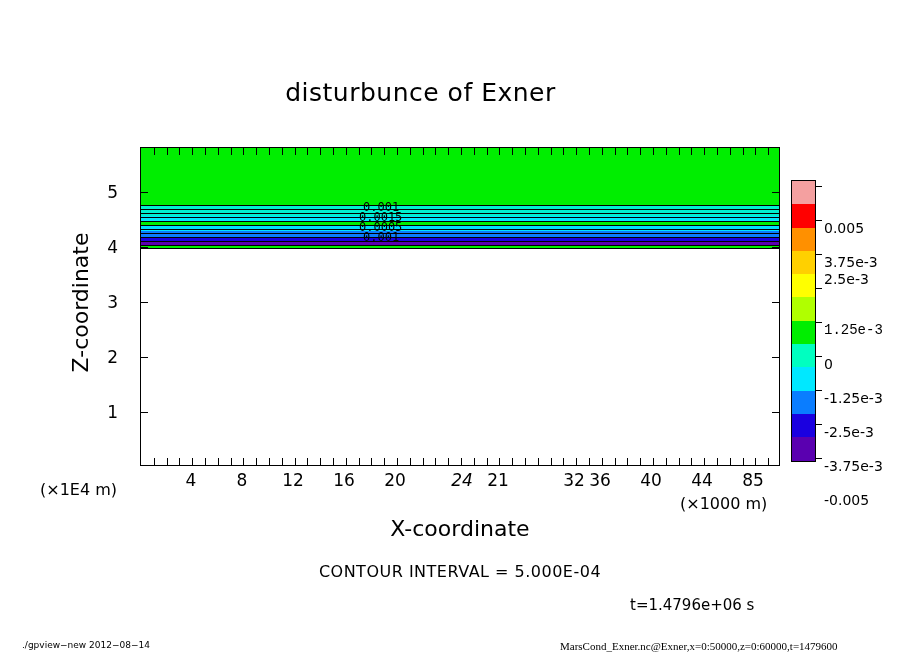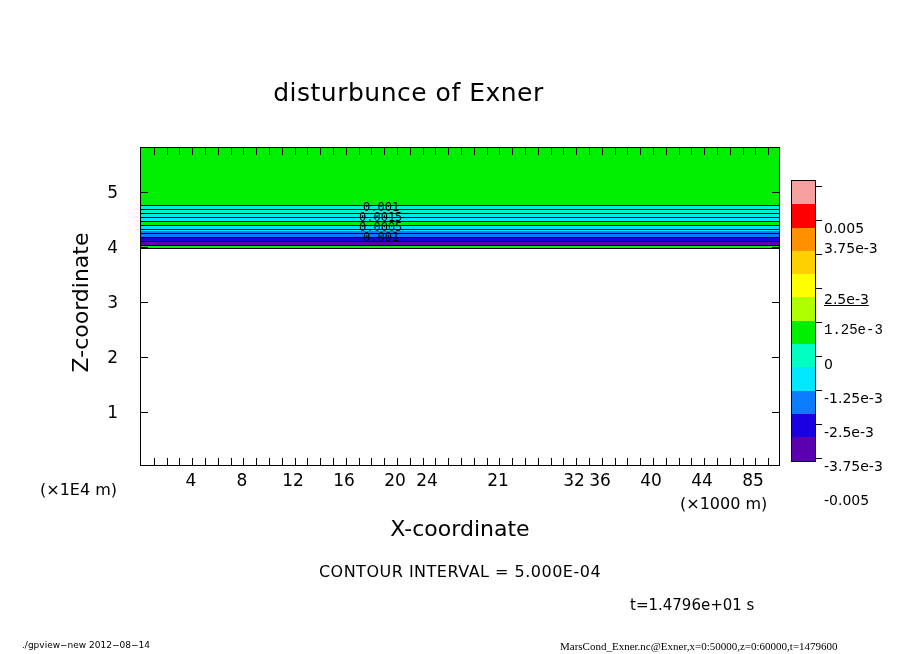--- a/index.html
+++ b/index.html
@@ -1,19 +1,19 @@
 <!DOCTYPE html>
 <html><head>
 <meta charset="utf-8">
 <style>
   html,body{margin:0;padding:0;background:#ffffff;}
   body{width:904px;height:654px;position:relative;font-family:"DejaVu Sans",sans-serif;color:#000;}
   .abs{position:absolute;}
   #title{
-    left:4px;top:78px;width:809px;text-align:center;
+    left:16px;top:78px;width:809px;text-align:center;
     font-size:25px;letter-spacing:0.5px;color:#000;
   }
   #plotframe{
     left:140px;top:147px;width:640px;height:319px;
     border:1.5px solid #000;box-sizing:border-box;background:#ffffff;overflow:hidden;
   }
   
   .field-green{position:absolute;left:0;top:0;width:100%;height:auto;}
   .band{position:absolute;left:0;width:100%;}
   .ticks-top,.ticks-bottom{position:absolute;left:0;width:100%;height:7px;}
@@ -199,21 +199,21 @@
 <div class="ylabel-num abs" style="top:347px;">2</div>
 <div class="ylabel-num abs" style="top:292px;">3</div>
 <div class="ylabel-num abs" style="top:237px;">4</div>
 <div class="ylabel-num abs" style="top:182px;">5</div>
 
 <div class="xlabel-num abs" style="left:171px;">4</div>
 <div class="xlabel-num abs" style="left:222px;">8</div>
 <div class="xlabel-num abs" style="left:273px;">12</div>
 <div class="xlabel-num abs" style="left:324px;">16</div>
 <div class="xlabel-num abs" style="left:375px;">20</div>
-<div class="xlabel-num abs" style="left:407px;">24</div>
+<div class="xlabel-num abs" style="left:442px;font-style:italic;">24</div>
 <div class="xlabel-num abs" style="left:478px;">21</div>
 <div class="xlabel-num abs" style="left:554px;">32</div>
 <div class="xlabel-num abs" style="left:580px;">36</div>
 <div class="xlabel-num abs" style="left:631px;">40</div>
 <div class="xlabel-num abs" style="left:682px;">44</div>
 <div class="xlabel-num abs" style="left:733px;">85</div>
 
 <div class="abs" id="ylabeltxt">Z-coordinate</div>
 <div class="abs" id="xlabeltxt">X-coordinate</div>
 <div class="abs" id="xunits">(×1E4 m)</div>
@@ -237,25 +237,25 @@
 <div class="cbtickline" style="top:220px;"></div>
 <div class="cbtickline" style="top:254px;"></div>
 <div class="cbtickline" style="top:288px;"></div>
 <div class="cbtickline" style="top:322px;"></div>
 <div class="cbtickline" style="top:356px;"></div>
 <div class="cbtickline" style="top:390px;"></div>
 <div class="cbtickline" style="top:424px;"></div>
 <div class="cbtickline" style="top:458px;"></div>
 
 <div class="cblabel" style="top:179px;">0.005</div>
-<div class="cblabel" style="top:199px;">3.75e-3</div>
-<div class="cblabel" style="top:250px;text-decoration:underline;">2.5e-3</div>
+<div class="cblabel" style="top:213px;">3.75e-3</div>
+<div class="cblabel" style="top:230px;">2.5e-3</div>
 <div class="cblabel" style="top:281px;font-family:Liberation Mono, monospace;">1.25e-3</div>
 <div class="cblabel" style="top:315px;">0</div>
 <div class="cblabel" style="top:349px;">-1.25e-3</div>
 <div class="cblabel" style="top:383px;">-2.5e-3</div>
 <div class="cblabel" style="top:417px;">-3.75e-3</div>
 <div class="cblabel" style="top:451px;">-0.005</div>
 
 <div class="abs" id="contourint">CONTOUR INTERVAL = 5.000E-04</div>
-<div class="abs" id="timestamp">t=1.4796e+01 s</div>
+<div class="abs" id="timestamp">t=1.4796e+06 s</div>
 <div class="abs" id="footleft">./gpview−new  2012−08−14</div>
 <div class="abs" id="footright">MarsCond_Exner.nc@Exner,x=0:50000,z=0:60000,t=1479600</div>
 
 </body></html>

